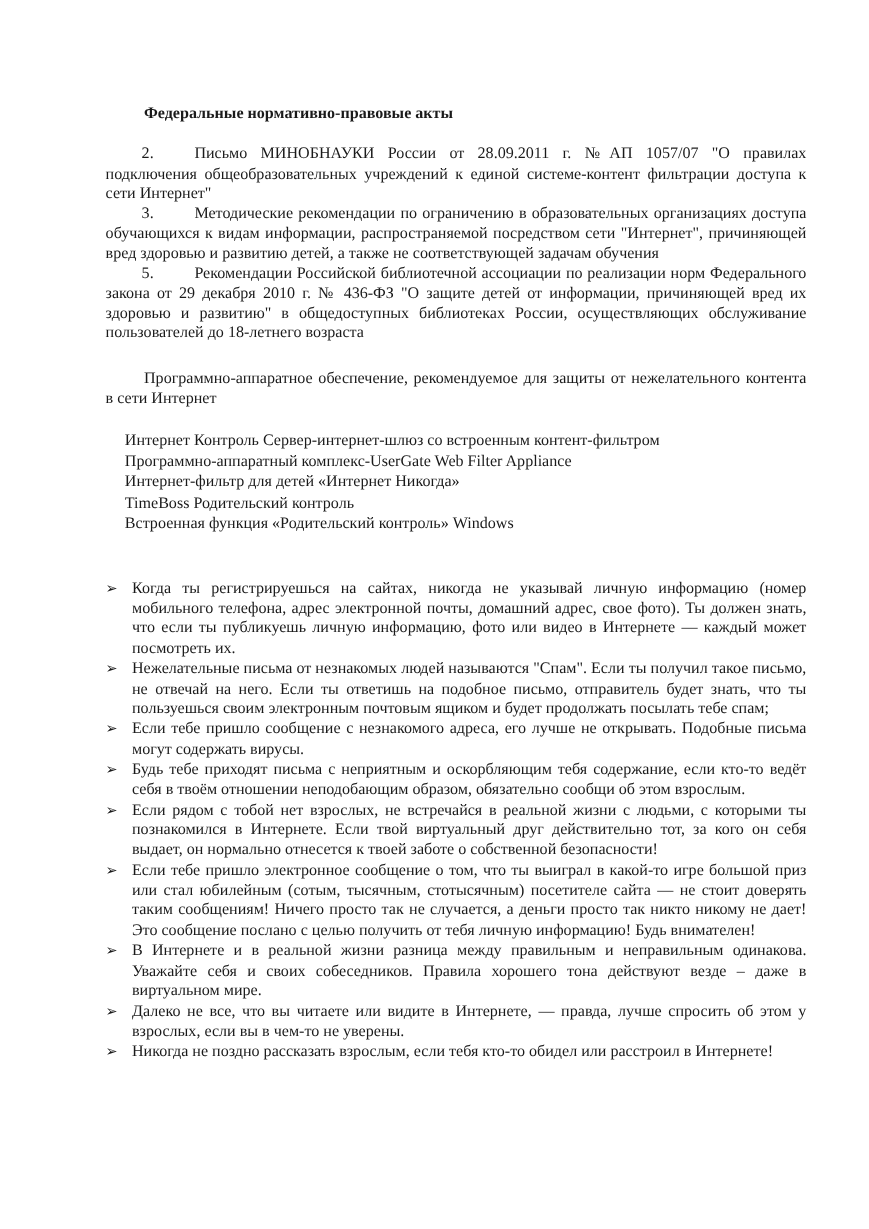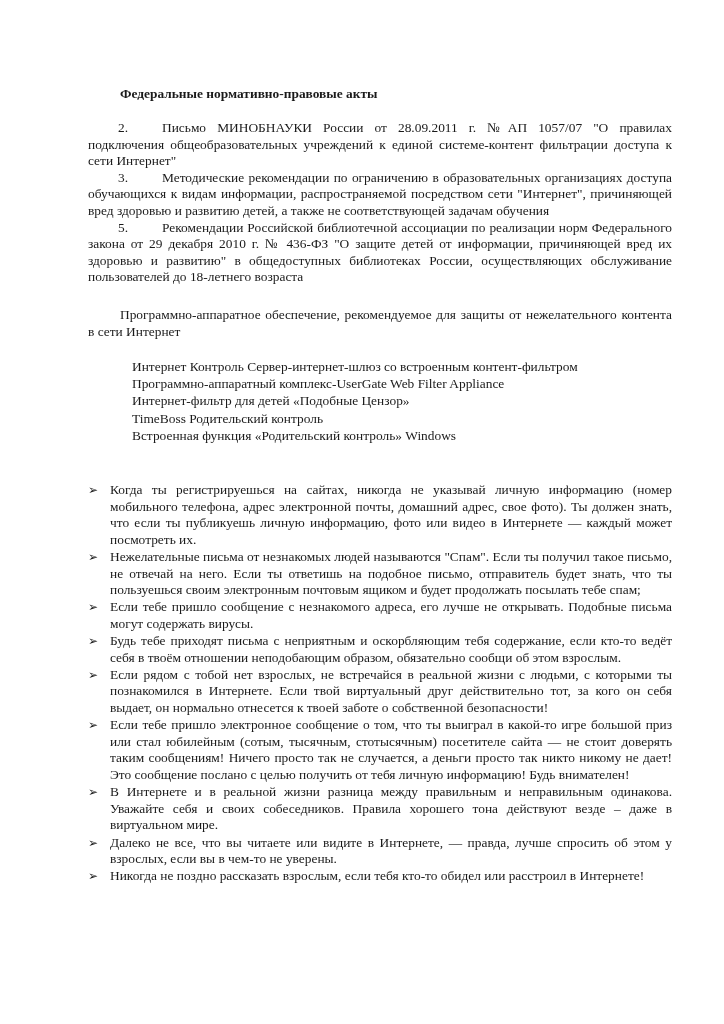--- a/index.html
+++ b/index.html
@@ -7,21 +7,21 @@
          font-family: "Liberation Serif", serif; color: #1a1a1a; font-size: 13.4px; }
   .page { position: absolute; left: 88px; top: 66px; width: 584px; }
   .title { font-weight: bold; margin-left: 32px; line-height: 17px; }
   .sub { font-weight: bold; margin-left: 32px; line-height: 17px; }
   .gap-a { height: 19px; }
   .gap-b { height: 18px; }
   .gap-c { height: 20px; }
   .num-item { text-align: justify; line-height: 16.6px; text-indent: 30px; }
   .num-item .n { display: inline-block; width: 44px; text-indent: 0; }
   .section-head { font-weight: normal; text-align: justify; text-indent: 32px; line-height: 17px; }
-  .sw-list { margin-left: 44px; }
+  .sw-list { margin-left: 16px; }
   .sw-item { line-height: 17.2px; white-space: nowrap; }
   .bul { position: relative; padding-left: 22px; text-align: justify; line-height: 16.6px; margin-bottom: 0.6px; }
   .bul .marker { position: absolute; left: 0; top: 0; font-size: 12px; width: 16px; }
 </style>
 </head>
 <body>
 
 <div class="page">
   <div class="gap-a"></div>
   <div class="sub">Федеральные нормативно-правовые акты</div>
@@ -33,21 +33,21 @@
     <div class="num-item"><span class="n">5.</span><span>Рекомендации Российской библиотечной ассоциации по реализации норм Федерального закона от 29 декабря 2010 г. № 436-ФЗ "О защите детей от информации, причиняющей вред их здоровью и развитию" в общедоступных библиотеках России, осуществляющих обслуживание пользователей до 18-летнего возраста</span></div>
   </div>
 
   <div class="gap-c"></div>
   <div class="section-head">Программно-аппаратное обеспечение, рекомендуемое для защиты от нежелательного контента в сети Интернет</div>
   <div class="gap-b"></div>
 
   <div class="sw-list">
     <div class="sw-item">Интернет Контроль Сервер-интернет-шлюз со встроенным контент-фильтром</div>
     <div class="sw-item">Программно-аппаратный комплекс-UserGate Web Filter Appliance</div>
-    <div class="sw-item">Интернет-фильтр для детей «Подобные Цензор»</div>
+    <div class="sw-item">Интернет-фильтр для детей «Интернет Никогда»</div>
     <div class="sw-item">TimeBoss Родительский контроль</div>
     <div class="sw-item">Встроенная функция «Родительский контроль» Windows</div>
   </div>
 
   <div class="gap-c"></div>
   <div class="gap-b"></div>
 
   <div>
     <div class="bul"><span class="marker">➢</span><span>Когда ты регистрируешься на сайтах, никогда не указывай личную информацию (номер мобильного телефона, адрес электронной почты, домашний адрес, свое фото). Ты должен знать, что если ты публикуешь личную информацию, фото или видео в Интернете — каждый может посмотреть их.</span></div>
     <div class="bul"><span class="marker">➢</span><span>Нежелательные письма от незнакомых людей называются "Спам". Если ты получил такое письмо, не отвечай на него. Если ты ответишь на подобное письмо, отправитель будет знать, что ты пользуешься своим электронным почтовым ящиком и будет продолжать посылать тебе спам;</span></div>

